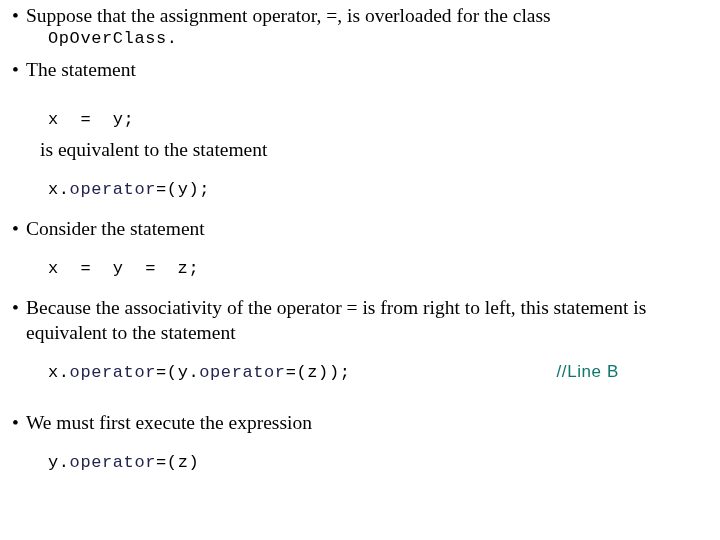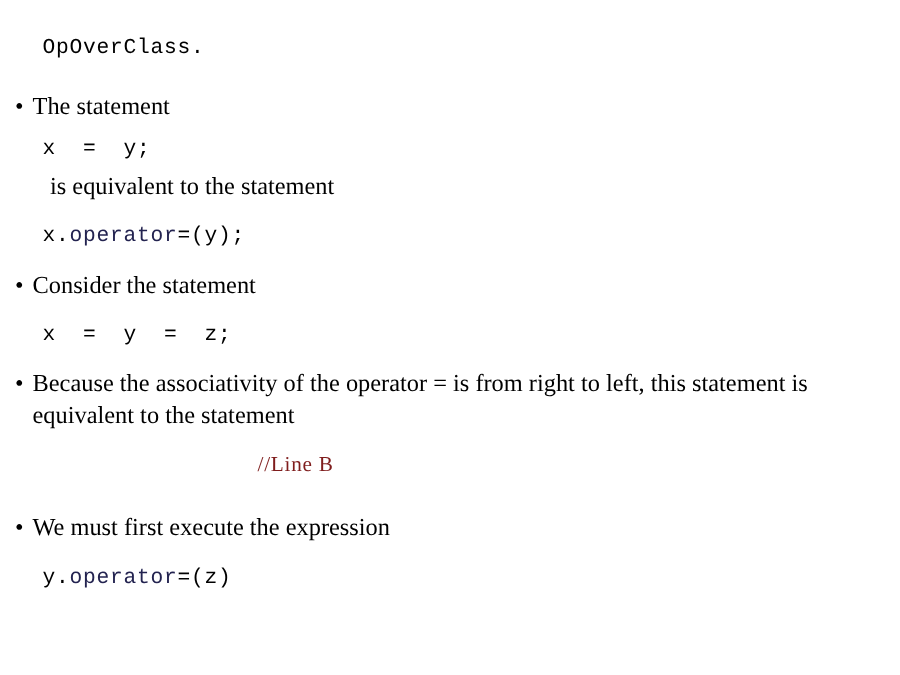--- a/index.html
+++ b/index.html
@@ -57,65 +57,71 @@
     color: #000000;
     padding-left: 40px;
   }
 
   
   .code {
     font-family: "Liberation Mono", "DejaVu Sans Mono", monospace;
     font-size: 17px;
     line-height: 22px;
     color: #000000;
-    padding-left: 34px;
+    padding-left: 48px;
     white-space: pre;
     letter-spacing: 0.6px;
   }
   .code .kw {
     color: #232350;
   }
   .comment {
-    font-family: Liberation Serif, serif;
+    font-family: Liberation Sans, sans-serif;
     font-size: 17px;
     line-height: 22px;
-    color: #7f1d1d;
+    color: #0f766e;
     white-space: pre;
     letter-spacing: 0.6px;
     text-align: right;
   }
   .code-row {
     display: flex;
     align-items: baseline;
   }
   .code-row .code { flex: 0 0 auto; }
   .code-row .comment-wrap {
     margin-left: 206px;
   }
 
   
   .blk { position: absolute; left: 0; right: 0; }
   #b1  { top: 3px;   }
   #c1  { top: 28px;  }
-  #b2  { top: 57px; margin-top: 16px;  }
+  #b2  { top: 57px;  }
   #c2  { top: 109px;  }
   #p1  { top: 137px; }
   #c3  { top: 179px; }
   #b3  { top: 216px; }
   #c4  { top: 258px; }
   #b4  { top: 295px; right: 4px; }
   #c5  { top: 361px; }
   #b5  { top: 410px; }
   #c6  { top: 452px; }
 </style>
 </head>
 <body>
 
 <div class="slide">
 
+  <div class="blk" id="b1">
+    <div class="bullet">
+      <span class="dot"></span>
+      <span class="bullet-text">Suppose that the assignment operator, =, is overloaded for the class</span>
+    </div>
+  </div>
 
   <div class="blk" id="c1">
     <div class="code">OpOverClass.</div>
   </div>
 
   <div class="blk" id="b2">
     <div class="bullet">
       <span class="dot"></span>
       <span class="bullet-text">The statement</span>
     </div>
@@ -146,20 +152,21 @@
 
   <div class="blk" id="b4">
     <div class="bullet">
       <span class="dot"></span>
       <span class="bullet-text">Because the associativity of the operator = is from right to left, this statement is equivalent to the statement</span>
     </div>
   </div>
 
   <div class="blk" id="c5">
     <div class="code-row">
+      <div class="code"><span>x.</span><span class="kw">operator</span><span>=(y.</span><span class="kw">operator</span><span>=(z));</span></div>
       <div class="comment-wrap">
         <span class="comment">//Line B</span>
       </div>
     </div>
   </div>
 
   <div class="blk" id="c6">
     <div class="code"><span>y.</span><span class="kw">operator</span><span>=(z)</span></div>
   </div>
 

